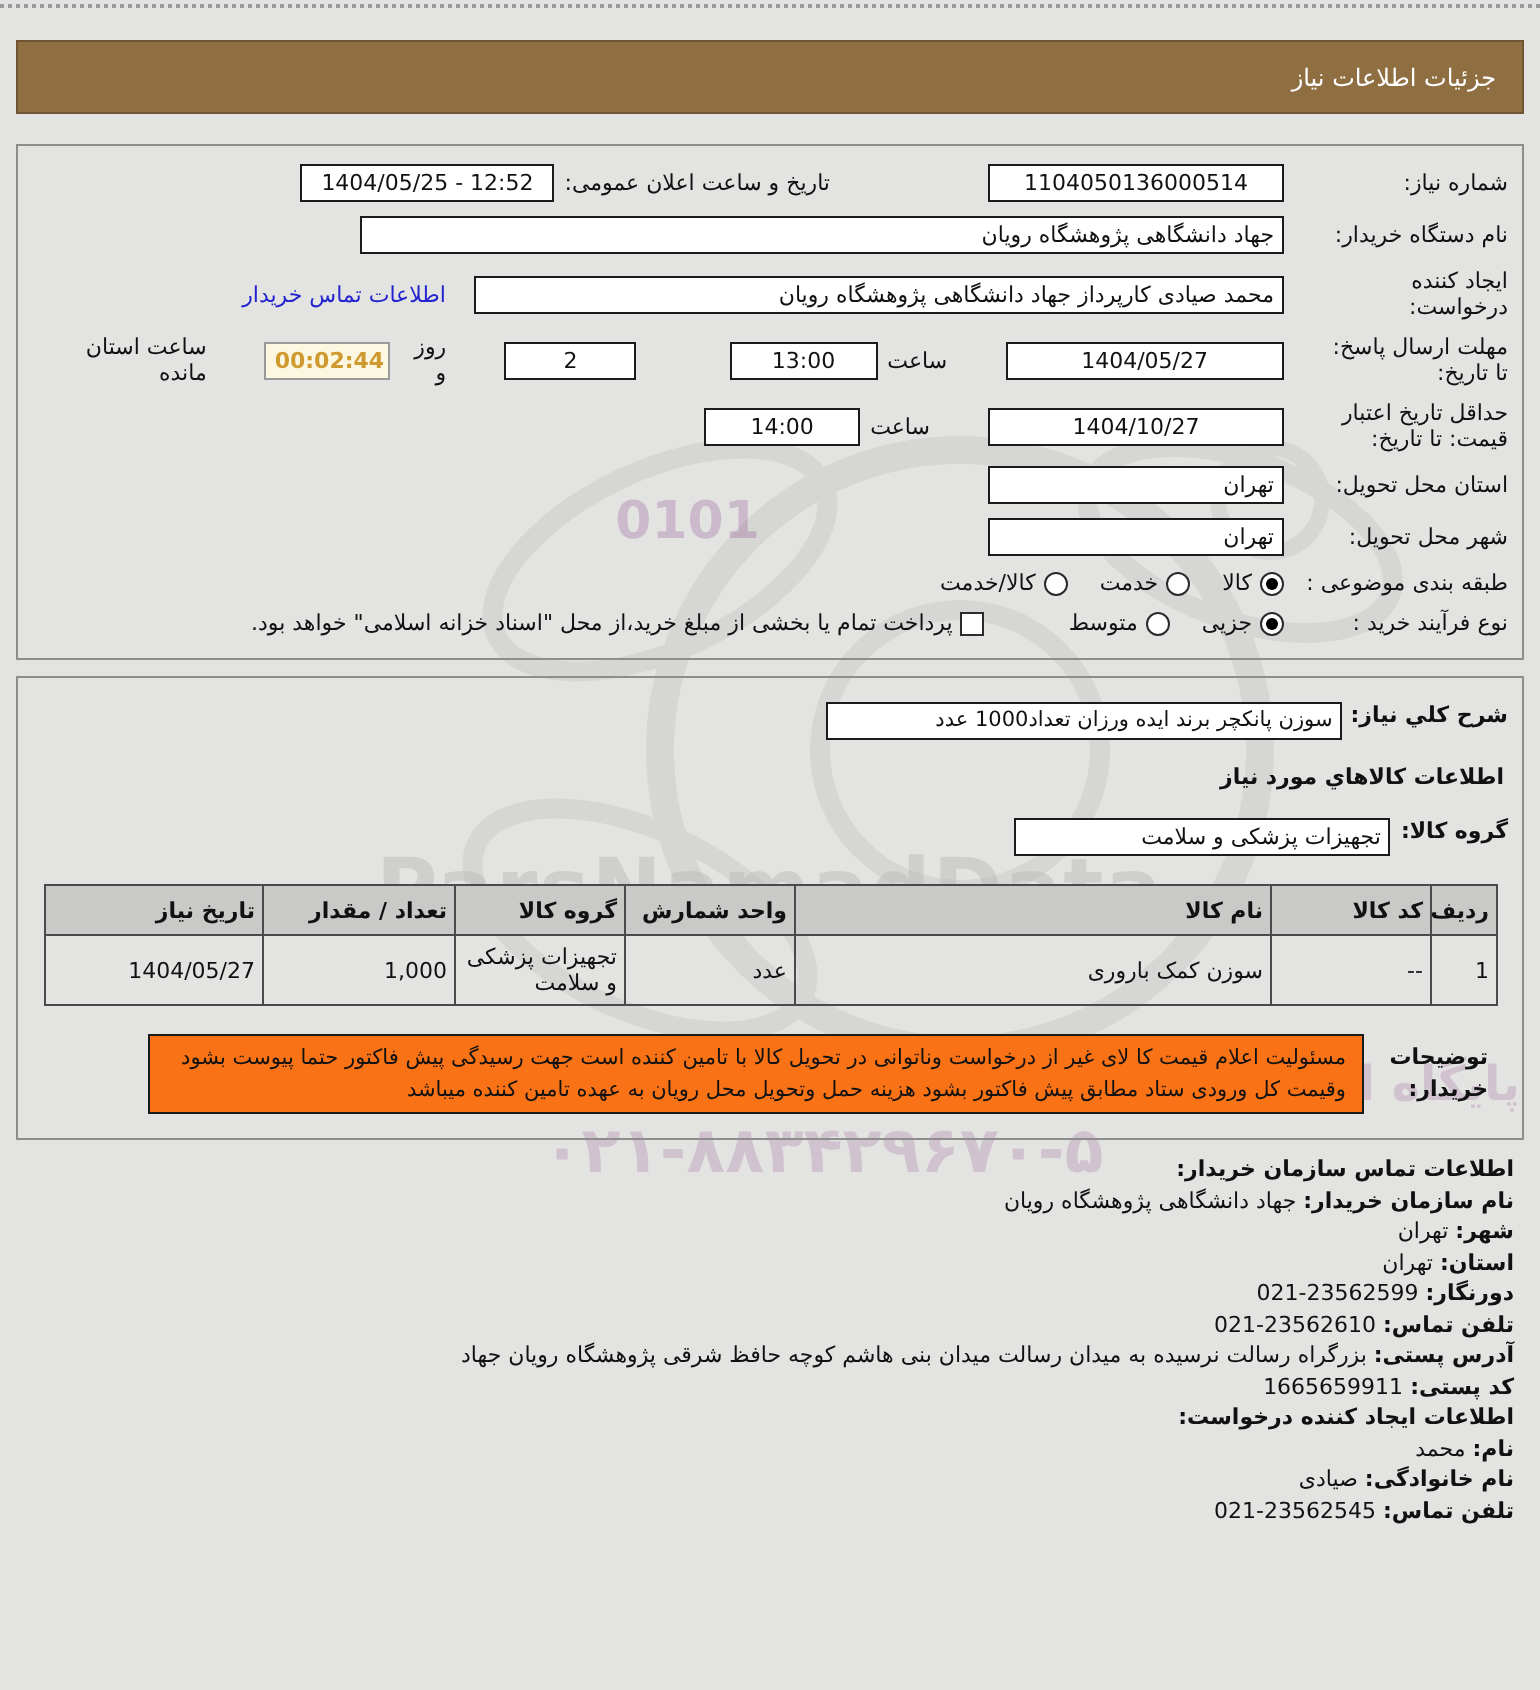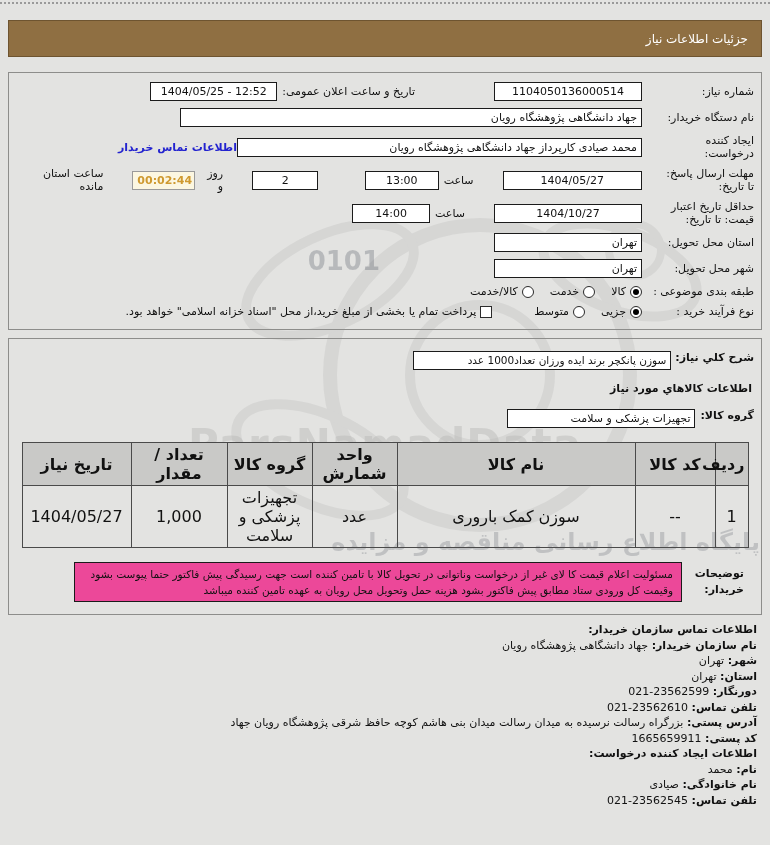--- a/index.html
+++ b/index.html
@@ -9,21 +9,21 @@
     background:#e3e3e1;
     font-family:"DejaVu Sans", sans-serif;
     font-size:11px;
     color:#111;
     overflow:hidden;
     direction:rtl;
   }
   .top-dotted { position:absolute; top:2px; right:0; left:0; border-top:2px dotted #9a9a9a; }
 
   
-  .wm { position:absolute; z-index:0; pointer-events:none; color:#0f172a; white-space:nowrap; }
+  .wm { position:absolute; z-index:0; pointer-events:none; color:#701a75; white-space:nowrap; }
   .wm-flower { top:160px; right:30px; opacity:.14; }
   .wm-brand { top:420px; right:0; left:0; text-align:center; font-size:42px; font-weight:bold; letter-spacing:1px; opacity:.45; color:#b9b9b7; }
   .wm-digits { top:246px; right:390px; font-size:26px; font-weight:bold; opacity:.20; }
   .wm-portal { top:528px; right:10px; font-size:24px; font-weight:bold; opacity:.16; }
   .wm-phone { top:556px; right:0; left:53px; text-align:center; font-size:32px; font-weight:bold; opacity:.16; letter-spacing:2px; }
 
   .layer { position:relative; z-index:1; }
 
   .title-bar {
     margin:20px 8px 0 8px; height:37px;
@@ -46,47 +46,47 @@
   .ibox {
     background:#fff; border:1px solid #1b1b1b;
     height:19px; line-height:17px; padding:0 4px;
     overflow:hidden; white-space:nowrap;
   }
   .ltr { direction:ltr; }
   .center { text-align:center;margin-left:24px; }
   .w148 { width:148px; } .w78 { width:78px; } .w70 { width:70px; }
   .w66 { width:66px; } .w462 { width:462px; } .w405 { width:405px; }
   .countdown { background:#fcf7e1; border:1px solid #9a9a9a; color:#cf9a30; font-weight:bold; }
-  .link { color:#2323cf; cursor:pointer;font-weight:bold; }
+  .link { color:#2323cf; margin-right:14px; cursor:pointer; }
 
   .radio { width:12px; height:12px; border-radius:50%; border:1px solid #2b2b2b; background:#fff; display:inline-block; flex:0 0 auto; }
   .radio.sel { position:relative; }
   .radio.sel::after { content:""; position:absolute; inset:2px; border-radius:50%; background:#000; display:block; }
   .radio.sel::after { width:6px; height:6px; margin:0; }
   .checkbox { width:12px; height:12px; border:1px solid #2b2b2b; background:#fff; display:inline-block; flex:0 0 auto; }
   .opt-label { margin:0 4px 0 16px; }
   .gap24 { width:24px; } .gap4 { width:4px; }
   .sidegap { margin:0 5px; }
 
   .bold { font-weight:bold; }
   .sec-row { display:flex; align-items:flex-start; margin-bottom:12px; }
   .sec-heading { font-weight:bold; margin:4px 2px 14px 0; }
   .sharh-box { width:258px; font-size:10.5px;text-align:right; }
   .goruh-box { width:188px; margin-right:5px; }
 
   table.items { border-collapse:collapse; width:726px; margin:4px auto 14px auto; table-layout:fixed; }
-  table.items th, table.items td { border:1px solid #4a4a4a; font-size:16px; padding:2px 3px; text-align:center; }
+  table.items th, table.items td { border:1px solid #4a4a4a; font-size:11px; padding:2px 3px; text-align:right; }
   table.items th { background:#c9c9c7; font-weight:bold; height:25px; }
   table.items td { height:35px; background:transparent; }
   .c-radif{width:33px;} .c-code{width:80px;} .c-name{width:238px;} .c-unit{width:85px;}
   .c-group{width:85px;} .c-qty{width:96px;} .c-date{width:109px;}
 
   .notes-row { display:flex; align-items:flex-start; margin:2px 10px 2px 0; }
   .notes-label { flex:0 0 62px; font-weight:bold; line-height:16px; padding-top:4px; }
-  .notes-box { background:#ec4899; border:1px solid #1b1b1b; margin-left:58px; flex:1; padding:3px 8px; font-size:10.5px; line-height:16px; text-align:right; }
+  .notes-box { background:#f97316; border:1px solid #1b1b1b; margin-left:58px; flex:1; padding:3px 8px; font-size:10.5px; line-height:16px; text-align:right; }
 
   .contact { margin:7px 13px 0 13px; line-height:15.5px; font-size:11px; }
   .contact .line { white-space:nowrap; }
 </style>
 </head>
 <body>
 
 <div class="top-dotted"></div>
 
 <div class="wm wm-flower">

